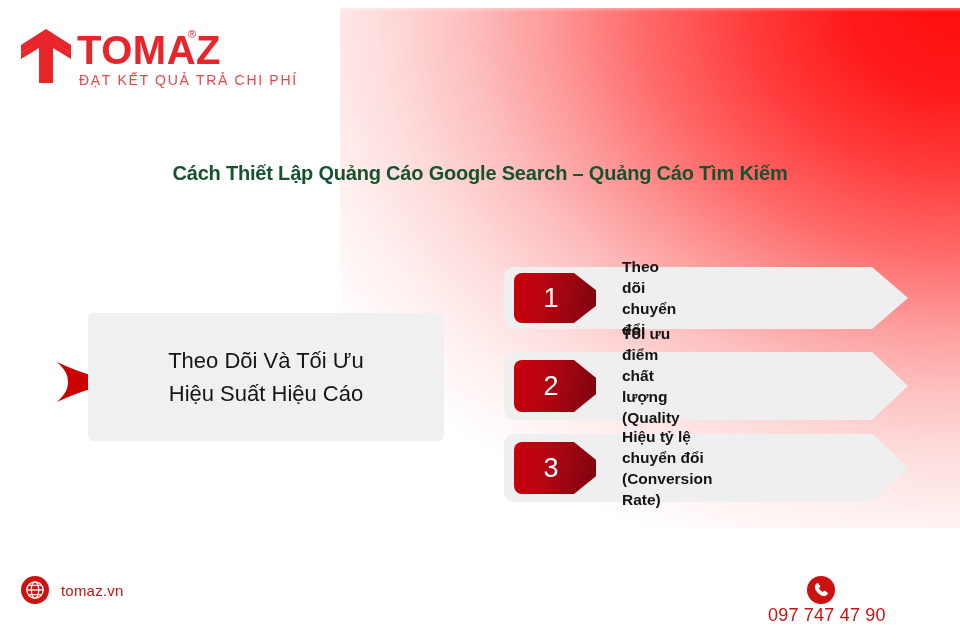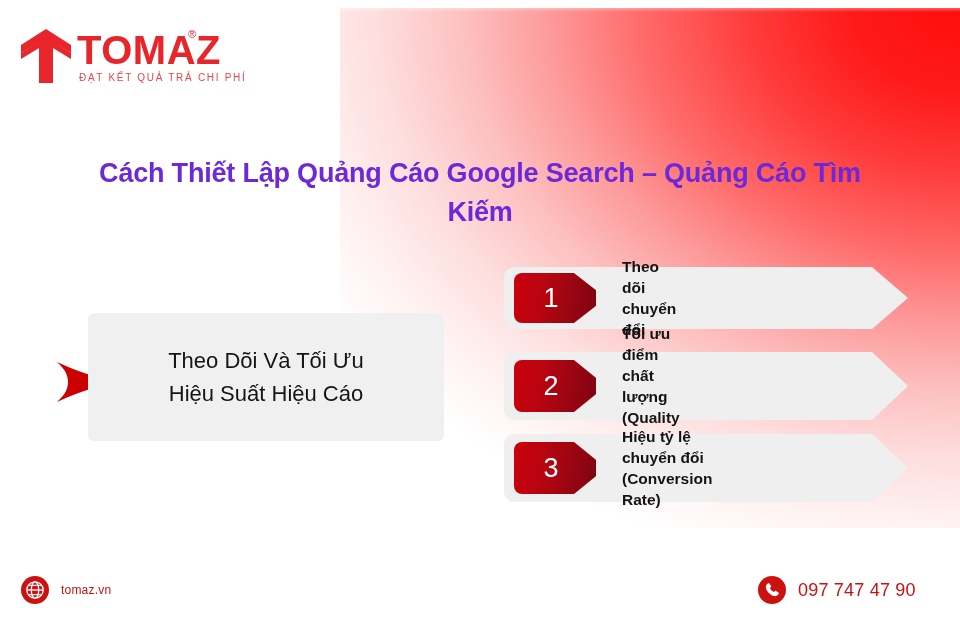--- a/index.html
+++ b/index.html
@@ -52,31 +52,31 @@
     font-size:40px; font-weight:bold; letter-spacing:0.5px;
     color:#e8252a; line-height:40px;
     font-family:"Liberation Sans", sans-serif;
   }
   .logo-reg {
     position:absolute; left:168px; top:1px;
     font-size:11px; color:#e8252a; line-height:11px;
   }
   .logo-tag {
     position:absolute; left:59px; top:44px;
-    font-size:10px; letter-spacing:1.7px;
+    font-size:14px; letter-spacing:1.7px;
     color:#e8454a; white-space:nowrap;
   }
 
   
   .title {
     position:absolute;
     left:96px; top:154px; width:768px;
     text-align:center;
-    font-size:27px; font-weight:bold;
-    line-height:39px; color:#6d28d9;
+    font-size:20px; font-weight:bold;
+    line-height:39px; color:#14532d;
     letter-spacing:-0.2px;
   }
 
   
   .left-card {
     position:absolute;
     left:88px; top:313px;
     width:356px; height:128px;
     background:#f0f0f0;
     border-radius:6px;
@@ -128,25 +128,25 @@
   .row-1 { top:267px; height:62px; }
   .row-2 { top:352px; height:68px; }
   .row-3 { top:434px; height:68px; }
   .row-1 .row-badge { top:6px; height:50px; }
   .row-2 .row-badge { top:8px; height:52px; }
   .row-3 .row-badge { top:8px; height:52px; }
 
   
   .footer-item { position:absolute; display:flex; align-items:center; }
   .footer-left  { left:20px;  top:575px; }
-  .footer-right { left:757px; top:575px; }
+  .footer-right { left:757px; top:575px;flex-direction:column; }
   .f-icon { width:30px; height:30px; flex:0 0 30px; }
   .f-text {
     margin-left:11px;
-    font-size:12px; color:#cc1111; letter-spacing:0.2px;
+    font-size:15px; color:#cc1111; letter-spacing:0.2px;
     white-space:nowrap;
   }
   .footer-right .f-text { font-size:18px; }
 </style>
 </head>
 <body>
 
 <div id="canvas">
 
   <div class="glow"></div>

